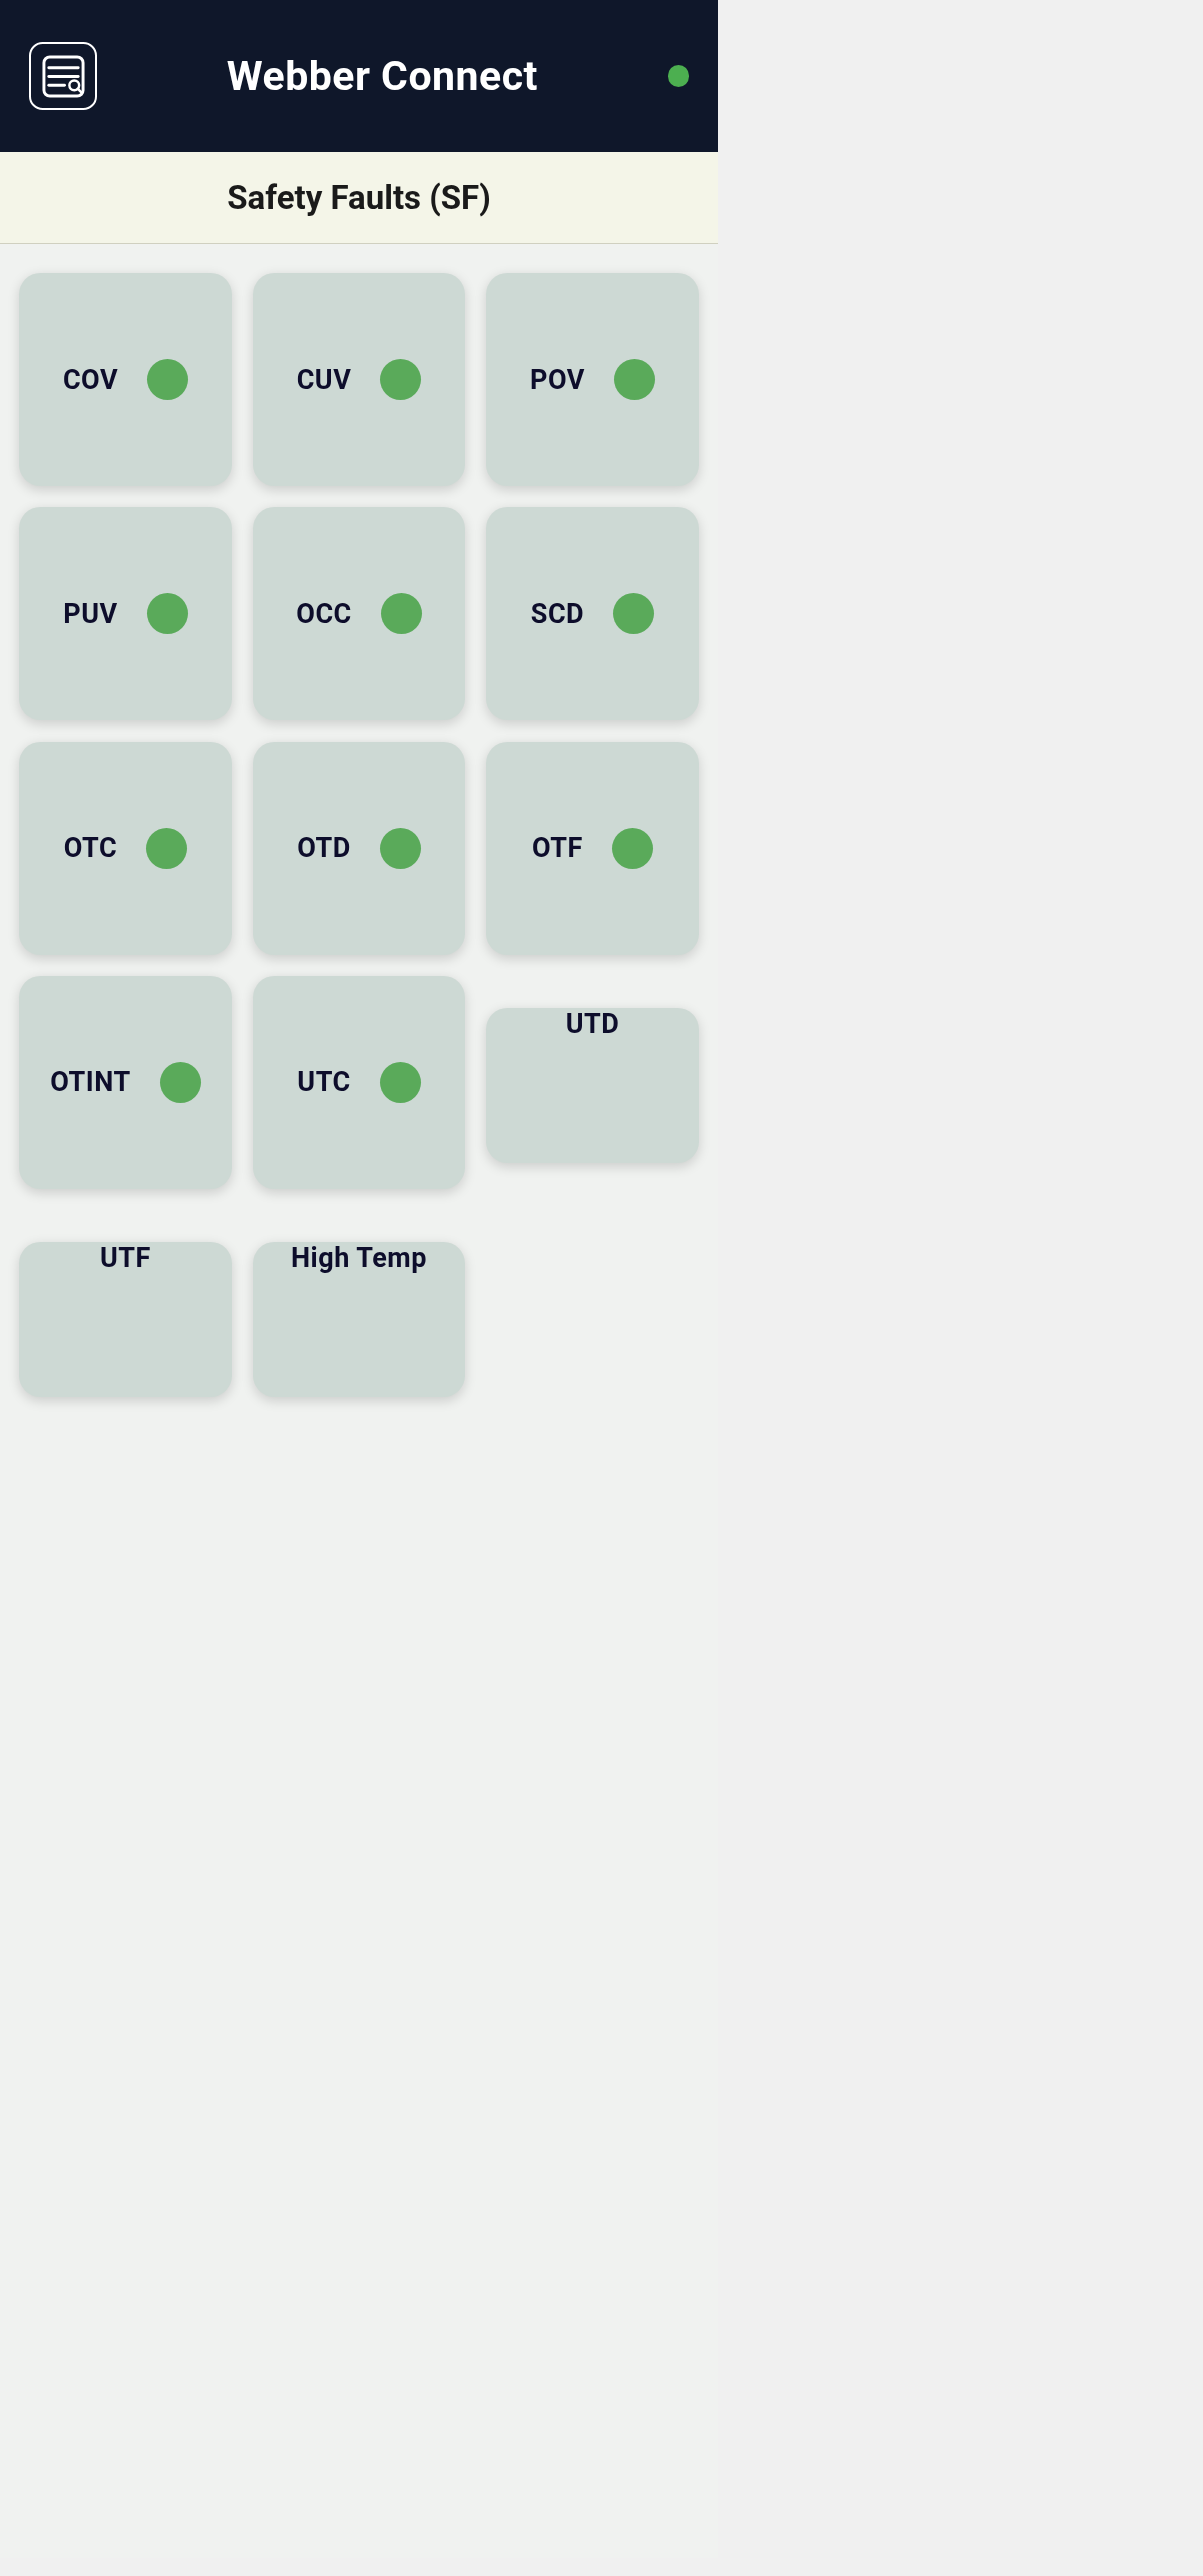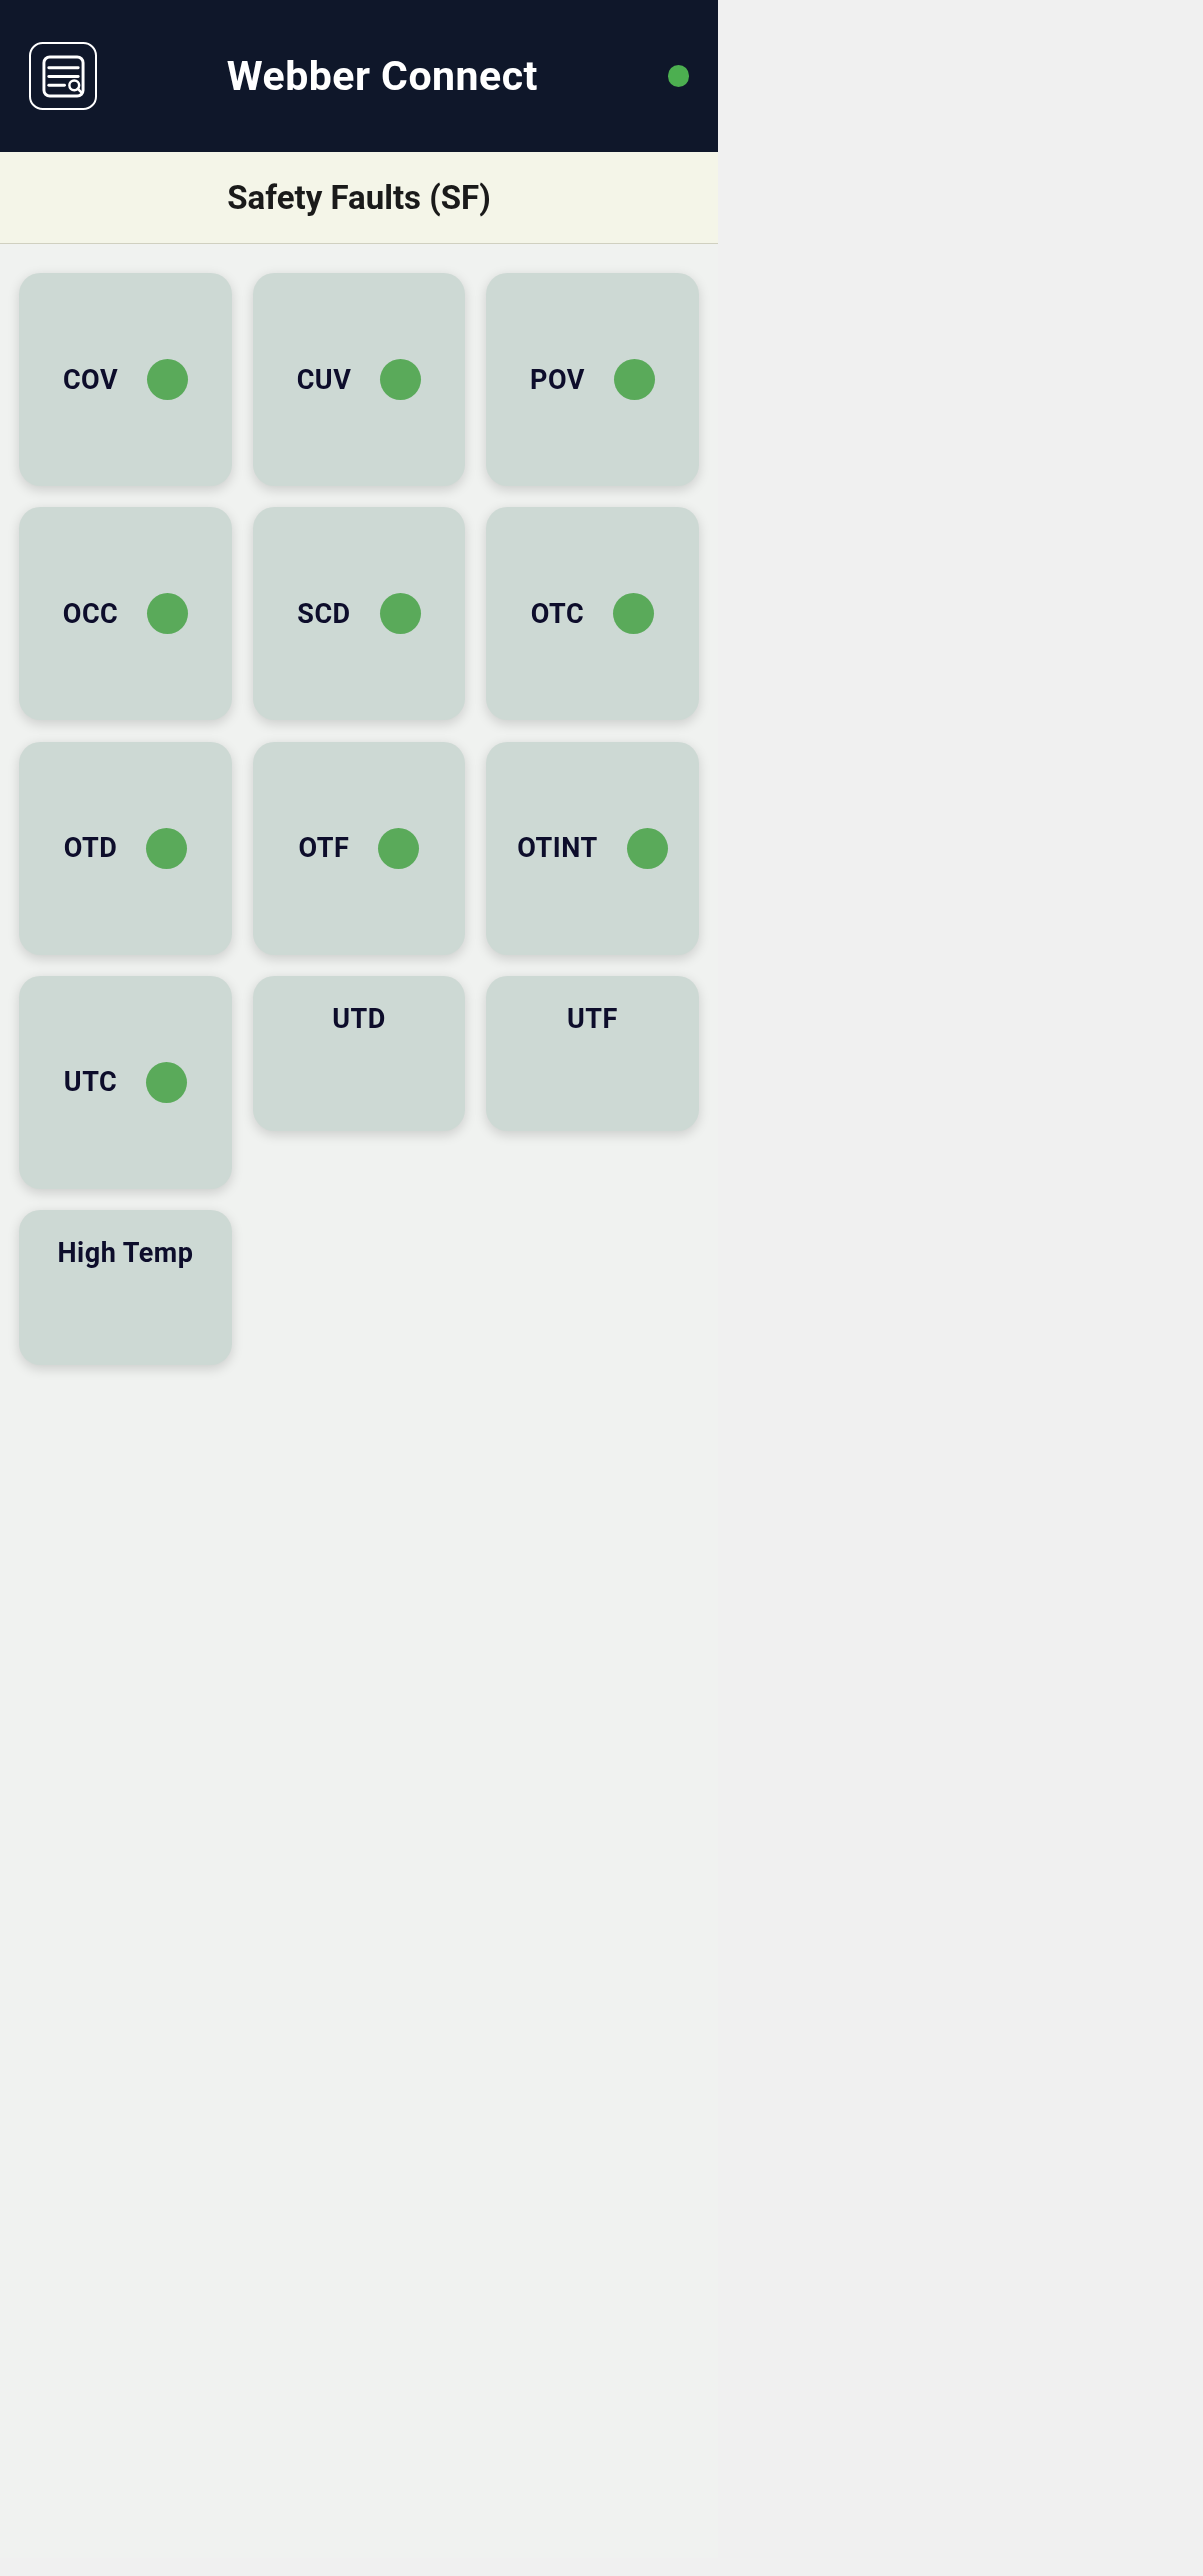--- a/index.html
+++ b/index.html
@@ -119,25 +119,25 @@
 
     
     .fault-card-partial {
       background-color: #cdd9d4;
       border-radius: 21.3px;
       height: 155px;
       display: flex;
       flex-direction: column;
       align-items: center;
       justify-content: flex-start;
-      padding-top: 27px;
       gap: 0;
       box-shadow: 0 3.9px 11.6px rgba(0,0,0,0.15);
       cursor: pointer;
       overflow: hidden;
+      margin-top: 32px;
     }
 
     .fault-card-partial .fault-card-label {
       font-size: 27px;
       font-weight: 700;
       color: #0d0d2b;
     }
   </style>
 </head>
 <body>
@@ -171,20 +171,24 @@
     <div class="fault-card">
       <span class="fault-card-label">CUV</span>
       <div class="fault-card-dot"></div>
     </div>
     <div class="fault-card">
       <span class="fault-card-label">POV</span>
       <div class="fault-card-dot"></div>
     </div>
 
     <div class="fault-card">
+      <span class="fault-card-label">PUV</span>
+      <div class="fault-card-dot"></div>
+    </div>
+    <div class="fault-card">
       <span class="fault-card-label">OCC</span>
       <div class="fault-card-dot"></div>
     </div>
 
     <div class="fault-card">
       <span class="fault-card-label">SCD</span>
       <div class="fault-card-dot"></div>
     </div>
     <div class="fault-card">
       <span class="fault-card-label">OTC</span>

